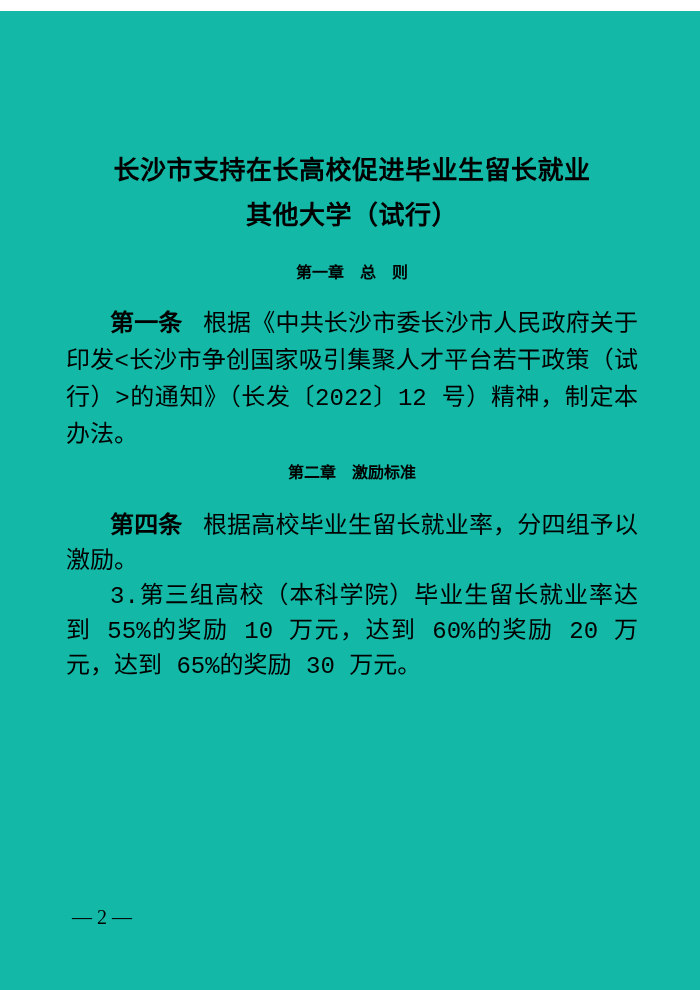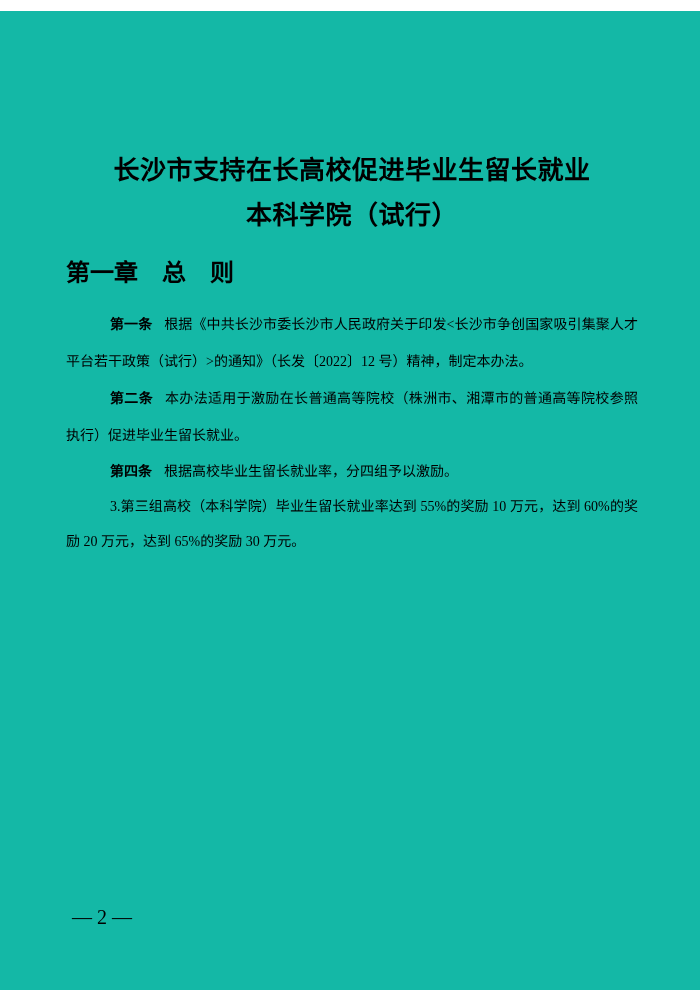--- a/index.html
+++ b/index.html
@@ -23,42 +23,42 @@
   .doc-title {
     margin: 137px 0 0 0;
     font-size: 26px;
     line-height: 45px;
     font-weight: bold;
     text-align: center;
     letter-spacing: 0.5px;
     font-family: "Liberation Serif", "DejaVu Serif", serif;
   }
   .chapter-heading {
-    font-size: 24px;
+    font-size: 16px;
     line-height: 37px;
     font-weight: bold;
-    text-align: left;
+    text-align: center;
     font-family: "Liberation Sans", "DejaVu Sans", sans-serif;
     margin: 0;
   }
   .chapter-heading.first {
     margin-top: 16px;
     margin-bottom: 15px;
   }
   .chapter-heading.second {
     margin-top: 0;
     margin-bottom: 18px;
   }
   .para {
     margin: 0;
-    font-size: 14px;
+    font-size: 24px;
     line-height: 37px;
     text-align: justify;
     text-indent: 44px;
-    font-family: Liberation Serif, serif;
+    font-family: Liberation Mono, monospace;
   }
   .para.tight {
     line-height: 35px;
   }
   .article-label {
     font-weight: bold;
     margin-right: 0.85em;
   }
   .footer-pagenum {
     position: absolute;
@@ -71,34 +71,32 @@
   }
 </style>
 </head>
 <body>
 
 <div class="page">
   <div class="content">
 
     <h1 class="doc-title">
       <span>长沙市支持在长高校促进毕业生留长就业</span><br>
-      <span>本科学院（试行）</span>
+      <span>其他大学（试行）</span>
     </h1>
 
     <h2 class="chapter-heading first">第一章　总　则</h2>
 
     <p class="para">
       <span class="article-label">第一条</span><span>根据《中共长沙市委长沙市人民政府关于印发&lt;长沙市争创国家吸引集聚人才平台若干政策（试行）&gt;的通知》（长发〔2022〕12 号）精神，制定本办法。</span>
     </p>
 
-    <p class="para">
-      <span class="article-label">第二条</span><span>本办法适用于激励在长普通高等院校（株洲市、湘潭市的普通高等院校参照执行）促进毕业生留长就业。</span>
-    </p>
 
 
+    <h2 class="chapter-heading second">第二章　激励标准</h2>
 
     <p class="para tight">
       <span class="article-label">第四条</span><span>根据高校毕业生留长就业率，分四组予以激励。</span>
     </p>
 
     <p class="para tight">3.第三组高校（本科学院）毕业生留长就业率达到 55%的奖励 10 万元，达到 60%的奖励 20 万元，达到 65%的奖励 30 万元。</p>
 
   </div>
 
   <div class="footer-pagenum">— 2 —</div>

